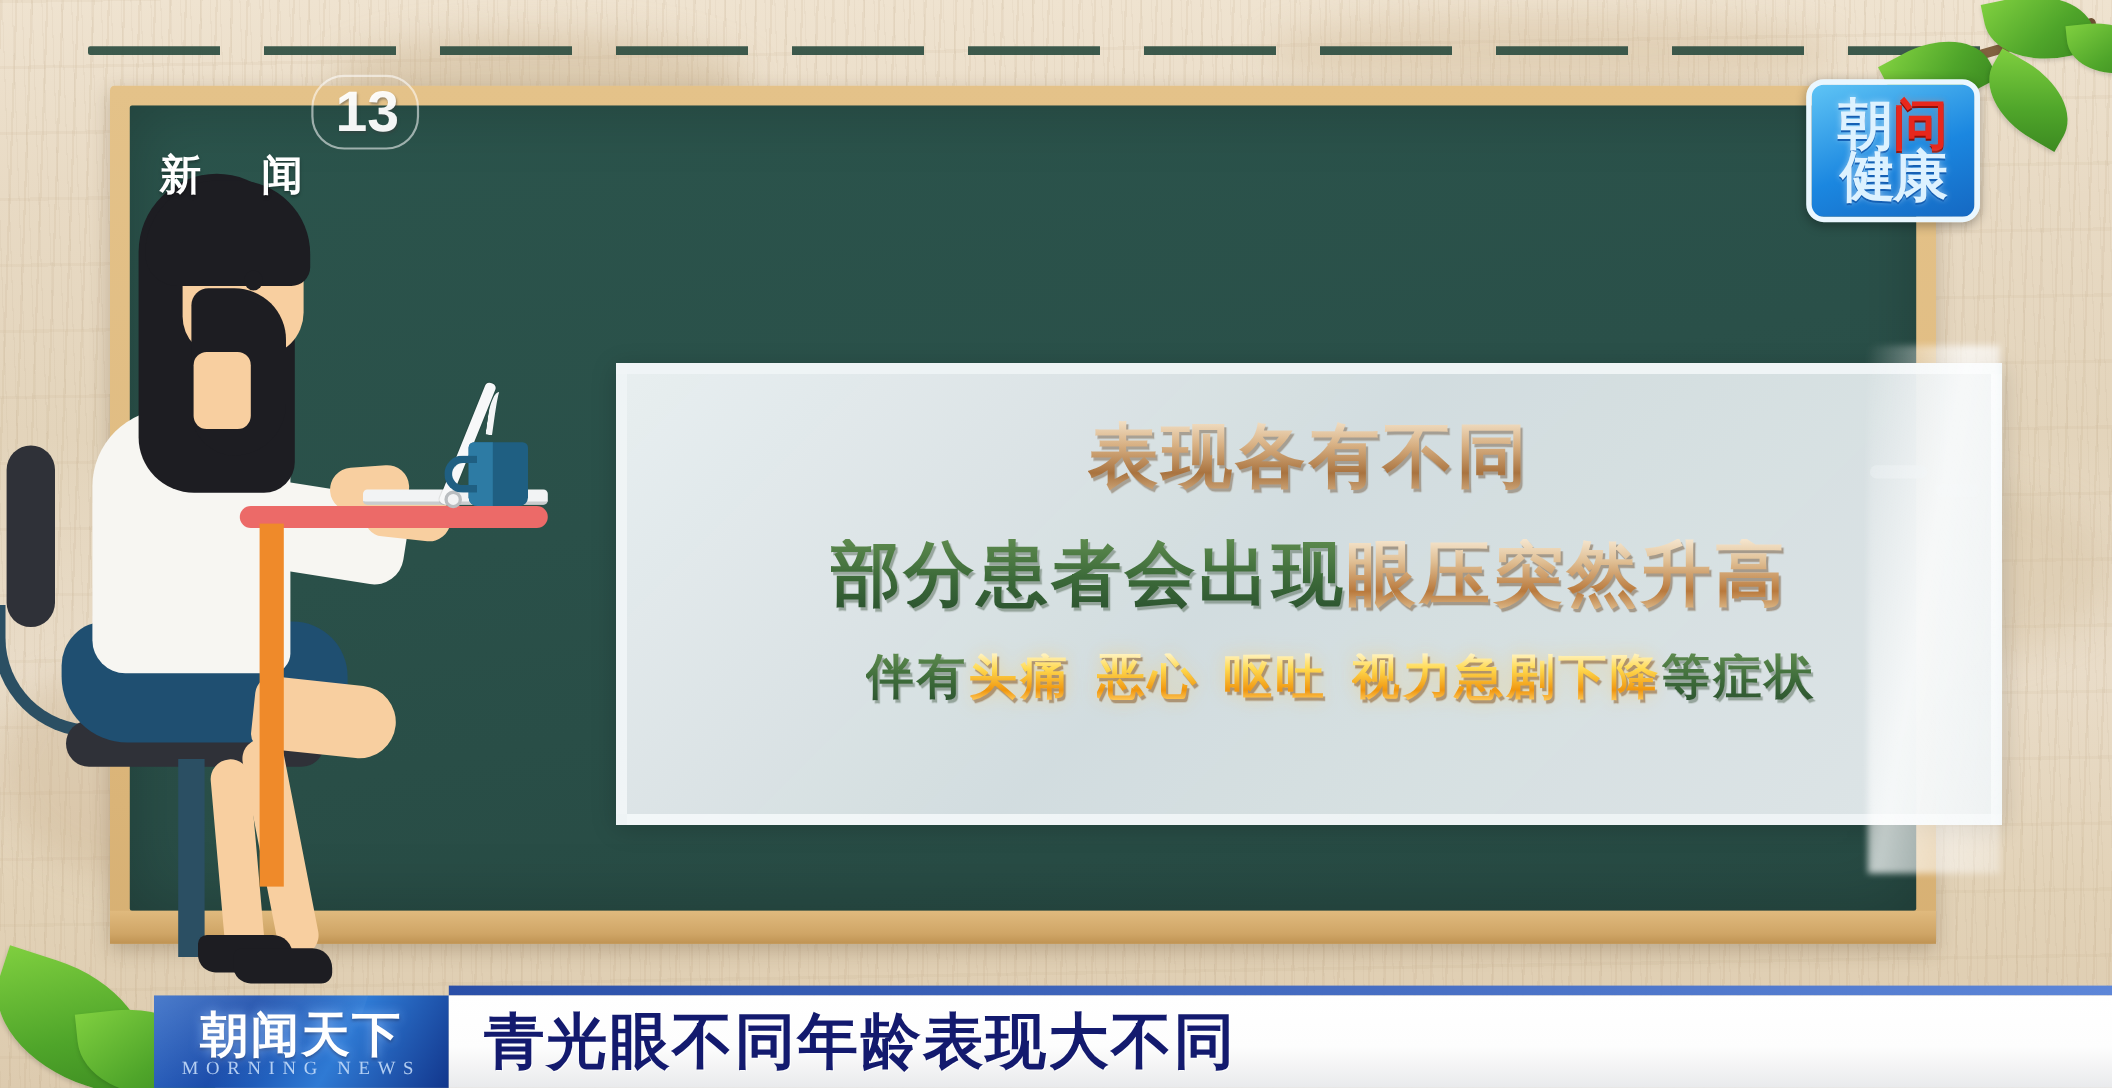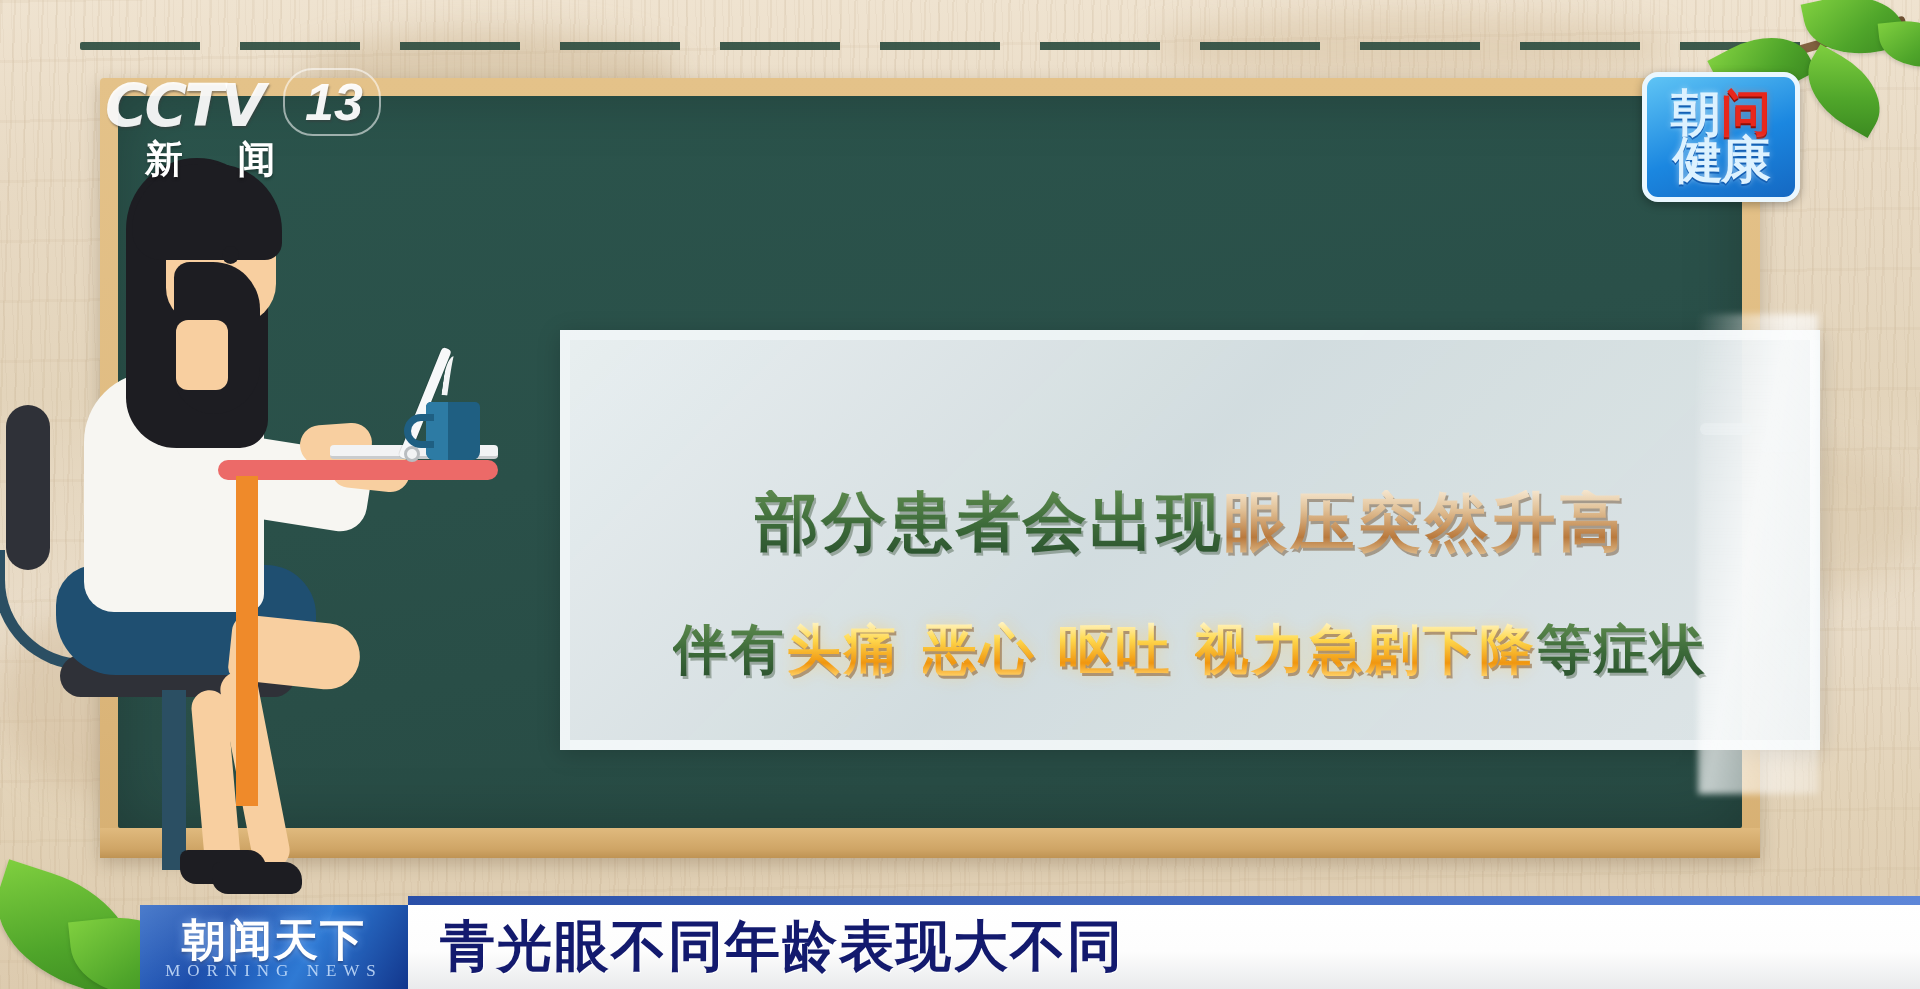--- a/index.html
+++ b/index.html
@@ -75,21 +75,21 @@
     font-size:70px;font-weight:700;letter-spacing:6px;line-height:1;
     background:linear-gradient(180deg,#fff0b6 0%,#ffd95c 30%,#f0a92a 62%,#e8c463 100%);
     -webkit-background-clip:text;background-clip:text;color:transparent;
     -webkit-text-stroke:2px rgba(120,70,10,.45);
     filter:drop-shadow(2px 3px 0 rgba(70,40,5,.55)) drop-shadow(0 0 10px rgba(255,220,120,.35));
   }
 
   .line{position:absolute;width:1260px;left:560px;text-align:center;line-height:1;white-space:nowrap;}
   .l1{top:382px;font-size:64px;}
   .l2{top:490px;font-size:64px;}
-  .l3{top:622px;font-size:54px;}
+  .l3{top:594px;font-size:44px;margin-left:29px;}
 
   .t{font-weight:700;letter-spacing:3px;display:inline-block;}
   .t-bronze{
     background:linear-gradient(180deg,#f2e0c6 0%,#d8b184 35%,#a9733f 75%,#caa275 100%);
     -webkit-background-clip:text;background-clip:text;color:transparent;
     filter:drop-shadow(2px 3px 0 rgba(90,55,20,.38));
   }
   .t-green{
     color:#3b6b3a;
     background:linear-gradient(180deg,#5d8a4e 0%,#3c6a39 55%,#2d5530 100%);
@@ -113,21 +113,21 @@
   .cctv{position:absolute;left:105px;top:72px;width:290px;height:110px;}
   .cctv-txt{
     font-size:58px;font-weight:700;font-style:italic;letter-spacing:-3px;
     color:rgba(255,255,255,.92);
     text-shadow:1px 2px 2px rgba(60,60,60,.5);
     font-family:"DejaVu Sans",sans-serif;
   }
   .cctv-13{
     position:absolute;left:178px;top:-4px;
     padding:2px 16px 2px 20px;border:2px solid rgba(255,255,255,.55);
-    border-radius:30px;font-size:52px;font-weight:700;font-style:italic;
+    border-radius:30px;font-size:52px;font-weight:700;
     color:rgba(255,255,255,.95);text-shadow:1px 2px 2px rgba(60,60,60,.45);
   }
   .cctv-xw{
     position:absolute;left:40px;top:62px;font-size:38px;letter-spacing:22px;
     color:#fff;font-weight:700;text-shadow:0 2px 3px rgba(0,0,0,.35);
   }
 
   
   .badge{
     position:absolute;right:120px;top:72px;width:158px;height:130px;
@@ -268,31 +268,33 @@
     <div class="il" style="left:426px;top:252px;width:22px;height:58px;background:#2d7ba4;border-radius:5px 0 0 8px;"></div>
     <div class="il" style="left:404px;top:264px;width:30px;height:34px;border:7px solid #1f5f82;border-right:none;border-radius:18px 0 0 18px;"></div>
     <div class="il" style="left:444px;top:206px;width:12px;height:40px;border-left:6px solid #f3f5f6;border-radius:60% 0 60% 0;transform:rotate(8deg);"></div>
   </div>
 
   <div class="panel">
     <div class="panel-sheen"></div>
   </div>
 
 
+  <div class="line l1">
+    <span class="t t-bronze">表现各有不同</span>
+  </div>
 
   <div class="line l2">
     <span class="t t-green">部分患者会出现</span><span class="t t-tan">眼压突然升高</span>
   </div>
 
   <div class="line l3">
     <span class="t t-green">伴有</span><span class="t t-gold">头痛</span><span class="sp"></span><span class="t t-gold">恶心</span><span class="sp"></span><span class="t t-gold">呕吐</span><span class="sp"></span><span class="t t-gold">视力急剧下降</span><span class="t t-green">等症状</span>
   </div>
 
   <div class="cctv">
-    <div class="cctv-txt">CCTV</div>
     <div class="cctv-13">13</div>
     <div class="cctv-xw">新 闻</div>
   </div>
 
   <div class="badge">
     <div class="badge-row">
       <span class="bch">朝</span>
       <span class="bch red">问</span>
     </div>
     <div class="badge-row">

